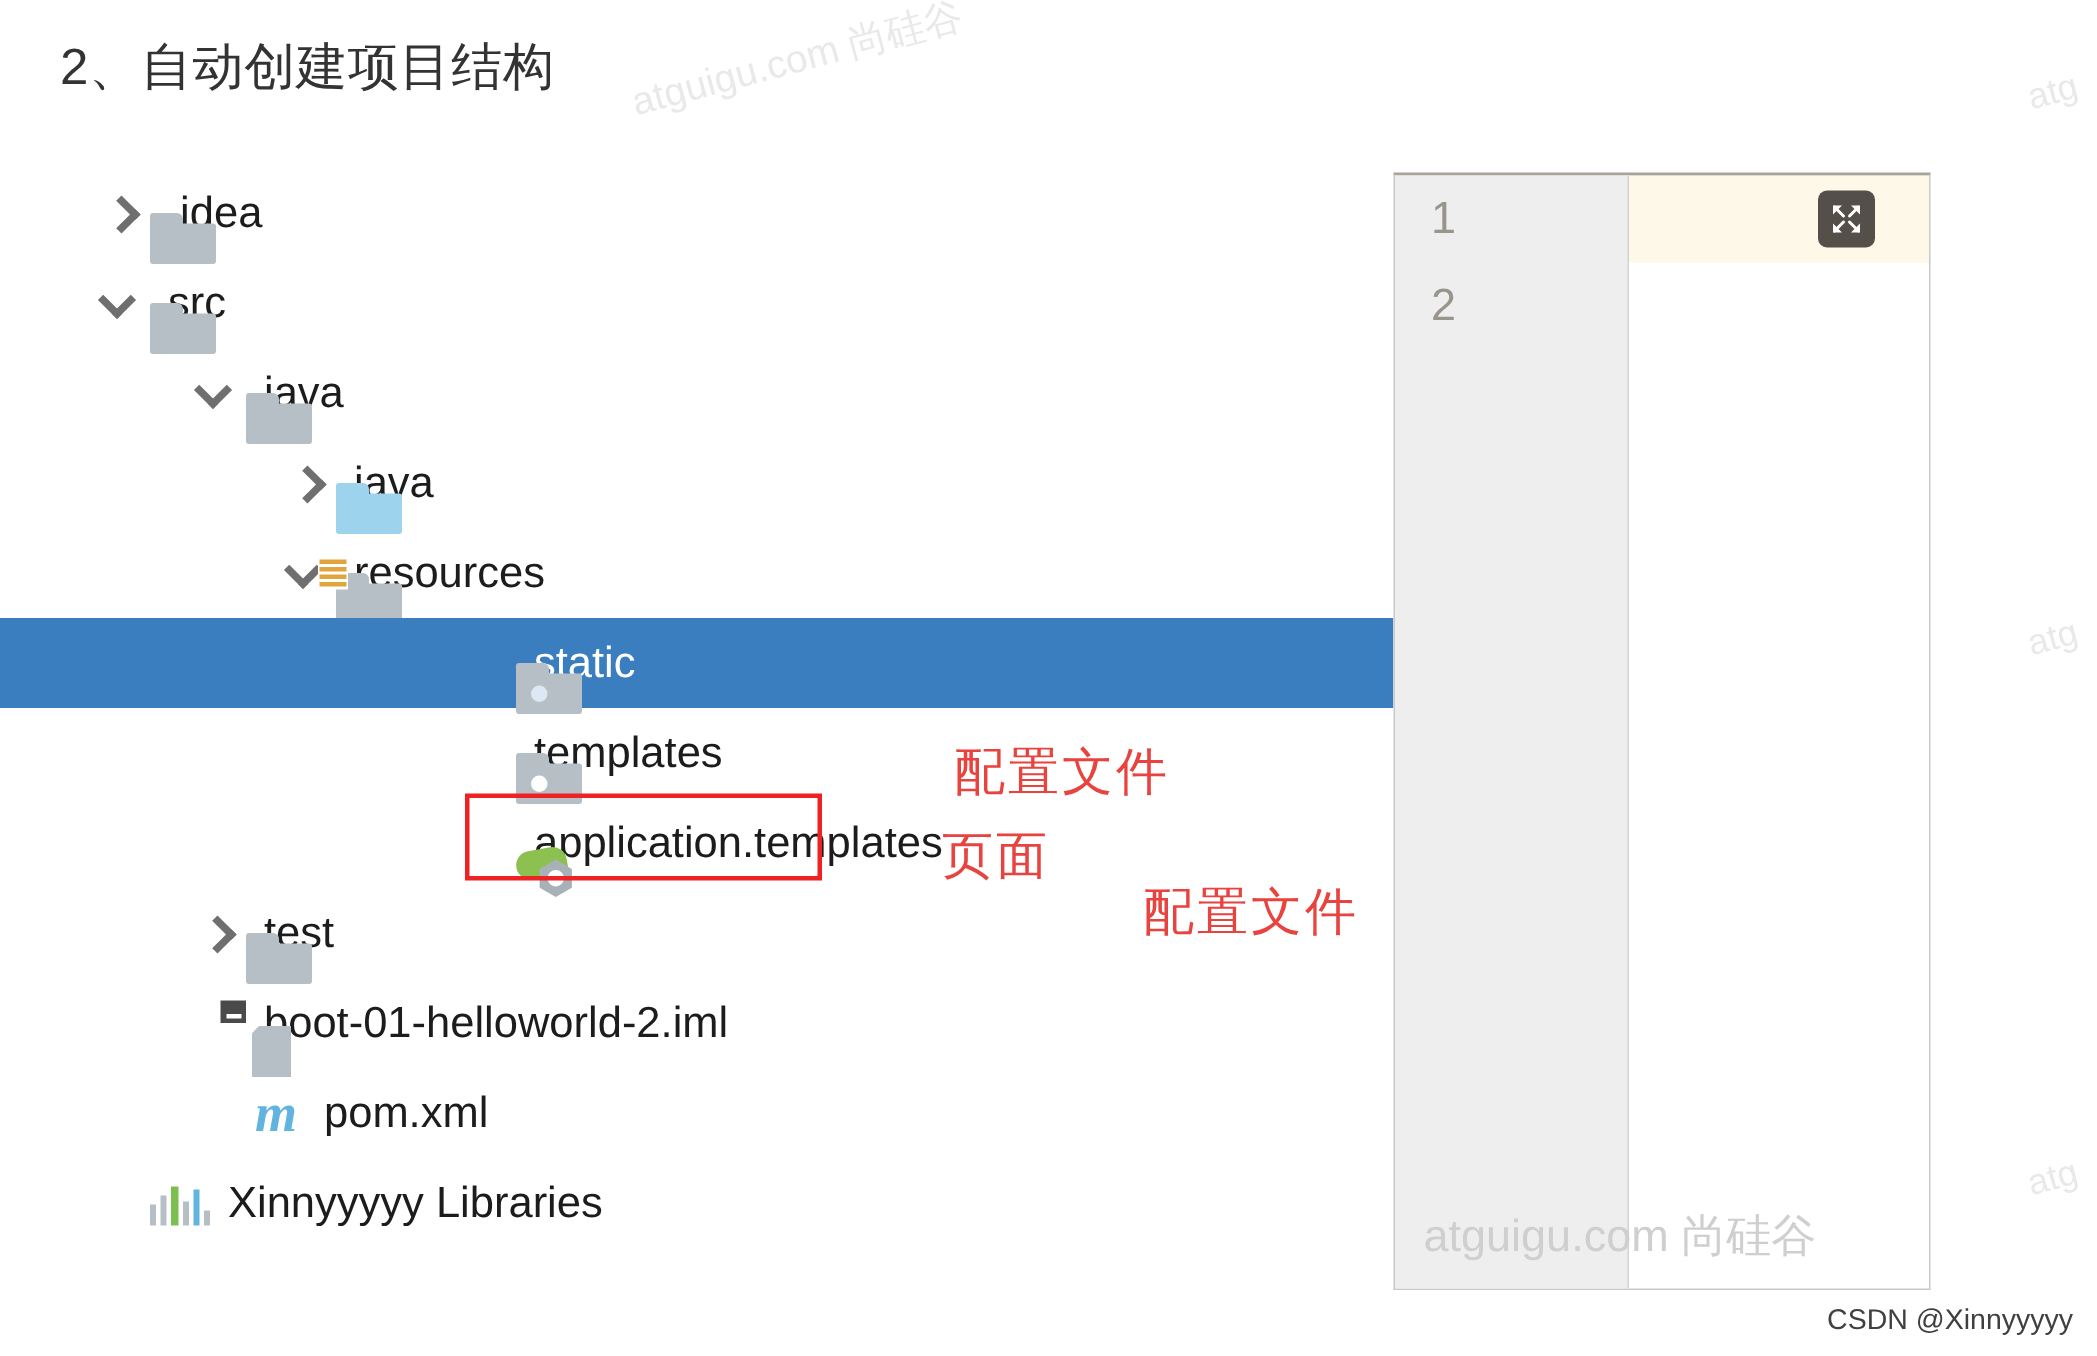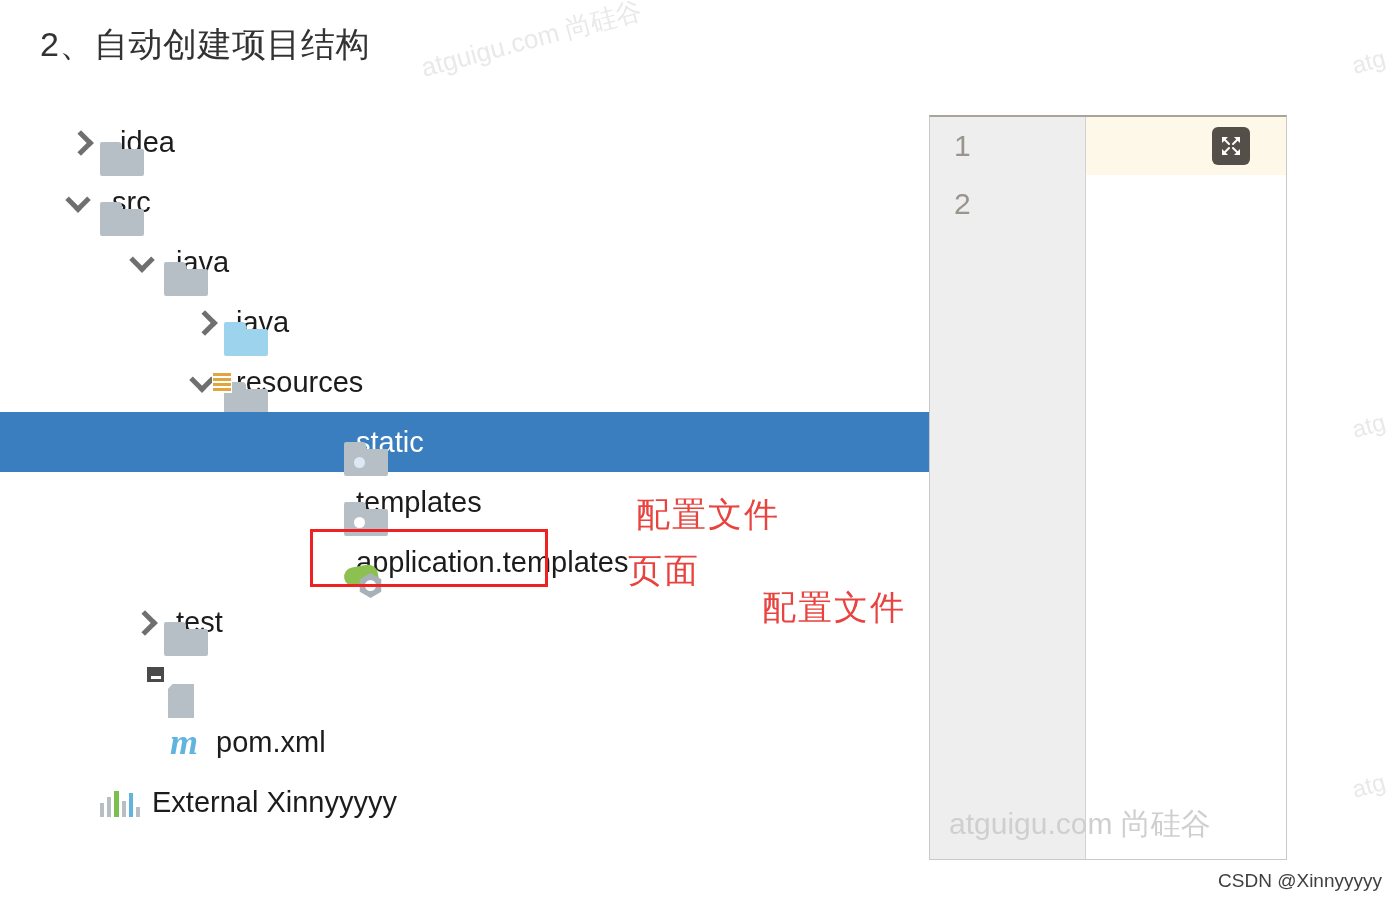--- a/index.html
+++ b/index.html
@@ -387,20 +387,21 @@
         <span class="folder"><span class="tab"></span><span class="body"></span></span>
       </span>
       <span class="node-label">test</span>
     </div>
 
     <div class="tree-row ind-2">
       <span class="chev none"></span>
       <span class="icon">
         <span class="iml-icon"><span class="pg"></span><span class="sq"></span></span>
       </span>
+      <span class="node-label">boot-01-helloworld-2.iml</span>
     </div>
 
     <div class="tree-row ind-2">
       <span class="chev none"></span>
       <span class="icon">
         <span class="maven-icon">m</span>
       </span>
       <span class="node-label">pom.xml</span>
     </div>
 
@@ -409,21 +410,21 @@
       <span class="icon">
         <span class="bars-icon">
             <i></i>
             <i></i>
             <i></i>
             <i></i>
             <i></i>
             <i></i>
           </span>
       </span>
-      <span class="node-label">External Xinnyyyyy</span>
+      <span class="node-label">Xinnyyyyy Libraries</span>
     </div>
 
   </div>
 
   <div class="red-rect"></div>
 
   <div class="red-note note-static">配置文件</div>
   <div class="red-note note-pages">页面</div>
   <div class="red-note note-conf">配置文件</div>
 

